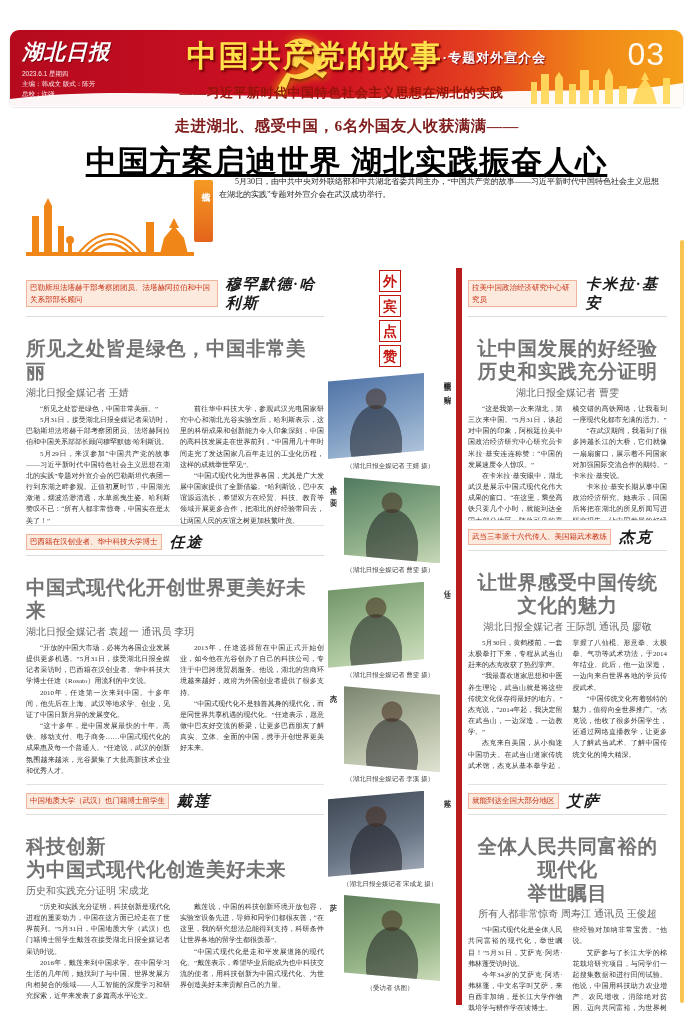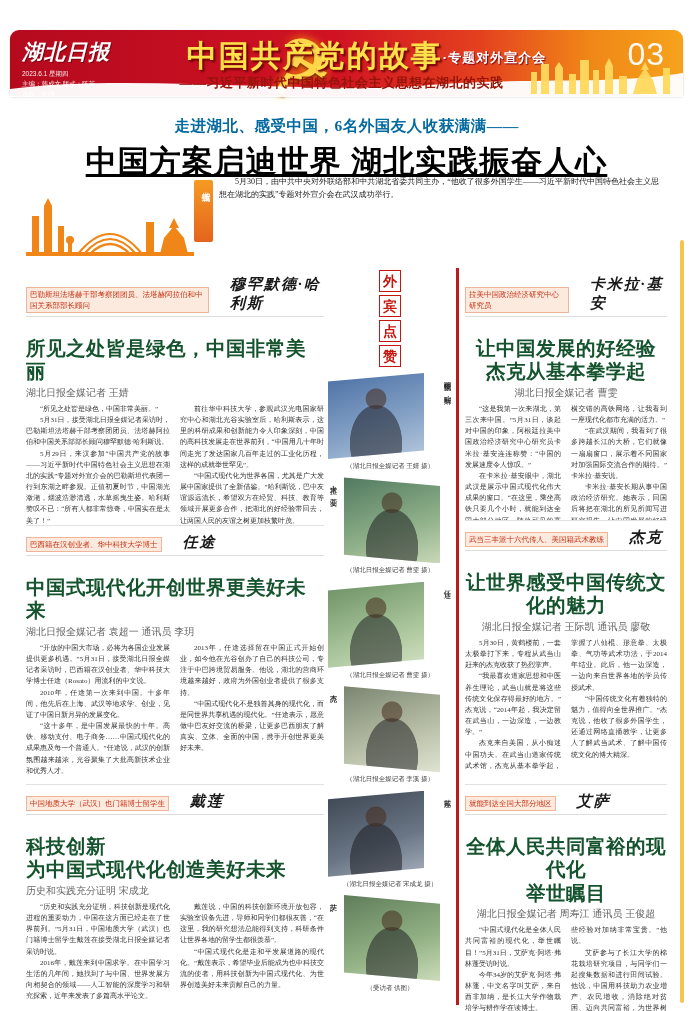--- a/index.html
+++ b/index.html
@@ -1,19 +1,19 @@
 <!DOCTYPE html>
 <html lang="zh"><head>
 <meta charset="utf-8">
 <style>
   html,body{margin:0;padding:0;background:#f3f3f3;}
   .page{position:relative;width:693px;height:1011px;margin:0 auto;background:#fff;overflow:hidden;
         font-family:"Liberation Serif","DejaVu Serif",serif;color:#222;}
   
-  .banner{position:absolute;left:10px;right:10px;top:30px;height:66px;border-radius:9px 9px 3px 3px;
+  .banner{position:absolute;left:10px;right:10px;top:30px;height:76px;border-radius:9px 9px 3px 3px;
           background:linear-gradient(90deg,#b50a1e 0%,#d01223 48%,#e4411f 70%,#f08617 86%,#f6a31c 100%);
           box-shadow:0 1px 2px rgba(0,0,0,.25);}
   .banner-wave{position:absolute;left:0;bottom:-1px;width:100%;height:26px;}
   .masthead{position:absolute;left:12px;top:8px;width:120px;color:#fff;}
   .masthead-logo{font-size:21px;font-weight:bold;font-style:italic;letter-spacing:1px;
                  font-family:"Liberation Serif",serif;text-shadow:1px 1px 0 #7d0310;}
   .masthead-meta{margin-top:3px;font-size:6.5px;line-height:1.5;font-family:"Liberation Sans",sans-serif;opacity:.92;}
   .emblem{position:absolute;left:256px;top:-2px;font-size:74px;line-height:80px;color:#ffd54a;
           text-shadow:0 2px 3px #7d2a00,0 0 10px #ffb300;transform:rotate(-8deg);}
   .banner-titles{position:absolute;left:170px;right:130px;top:6px;text-align:center;white-space:nowrap;}
@@ -21,47 +21,47 @@
   .banner-main .t1{font-size:30px;color:#ffe24a;letter-spacing:2px;text-shadow:1px 1px 0 #8d0a0a,2px 2px 2px #5f0404;}
   .banner-main .t2{font-size:13px;color:#fff;letter-spacing:1px;vertical-align:4px;text-shadow:1px 1px 1px #7d0310;}
   .banner-sub{position:absolute;left:140px;right:150px;bottom:4px;text-align:center;font-weight:bold;
               font-size:13px;color:#951409;letter-spacing:.5px;z-index:3;white-space:nowrap;
               font-family:"Liberation Serif",serif;}
   .page-num{position:absolute;right:18px;top:6px;font-size:32px;color:#ffffff;opacity:.95;
             font-family:"Liberation Sans",sans-serif;font-weight:300;letter-spacing:1px;}
   .skyline{position:absolute;right:8px;bottom:2px;width:150px;height:40px;z-index:2;}
   
   .headline{position:absolute;left:26px;right:26px;top:116px;text-align:center;}
-  .kicker{font-size:15.5px;font-weight:bold;color:#0369a1;letter-spacing:.5px;}
+  .kicker{font-size:15.5px;font-weight:bold;color:#7f1d1d;letter-spacing:.5px;}
   .main-title{margin-top:4px;font-size:31px;font-weight:900;color:#000;letter-spacing:1px;
               font-family:"Liberation Sans",sans-serif;text-decoration:underline;}
   
   .ednote{position:absolute;left:26px;right:34px;top:176px;height:86px;display:flex;}
   .ednote-art{width:168px;height:86px;flex:none;}
   .ednote-tag{flex:none;width:15px;margin:4px 6px 0 0;padding:5px 2px;background:linear-gradient(#f59a23,#e4641c);
               color:#fff;font-size:9px;line-height:1.25;writing-mode:vertical-rl;text-orientation:upright;
               border-radius:2px;height:52px;font-family:"Liberation Sans",sans-serif;}
   .ednote-text{flex:1;font-size:8px;line-height:1.6;text-align:justify;color:#222;}
   .ednote-text p{margin:0;text-indent:2em;}
   
   .content{position:absolute;left:26px;right:26px;top:268px;bottom:6px;display:flex;}
   .col-left{width:298px;flex:none;}
   .strip{width:124px;flex:none;padding:0 4px;}
-  .col-right{flex:1;border-left:3px solid #b91c1c;padding-left:6px;}
+  .col-right{flex:1;border-left:6px solid #b91c1c;padding-left:6px;}
   .yellow-bar{position:absolute;right:9px;top:240px;bottom:8px;width:4px;background:#f6c44f;border-radius:2px;}
   
   .article{position:relative;overflow:hidden;border-bottom:1px solid #e2e2e2;padding:6px 0 4px;}
   .a-h{height:247px;} .a-h2{height:248px;} .a-h3{border-bottom:none;height:240px;}
   .r-h{height:242px;} .r-h2{height:253px;} .r-h3{border-bottom:none;height:240px;}
-  .art-head{display:flex;align-items:flex-end;gap:21px;margin-bottom:3px;}
+  .art-head{display:flex;align-items:center;gap:8px;margin-bottom:3px;}
   .tag{display:inline-block;max-width:190px;background:#fdeade;color:#c43012;border:1px solid #f0b49a;
        font-size:7.5px;line-height:1.5;padding:1px 3px;font-family:"Liberation Sans",sans-serif;}
   .person-name{font-size:15px;font-weight:bold;font-style:italic;color:#1a1a1a;letter-spacing:2px;
                font-family:"Liberation Serif",serif;margin-top:1px;}
-  .art-title{margin:20px 0 2px;font-size:19.5px;font-weight:900;color:#14532d;letter-spacing:.5px;
+  .art-title{margin:20px 0 2px;font-size:19.5px;font-weight:900;color:#737373;letter-spacing:.5px;
              font-family:Liberation Sans, sans-serif;white-space:pre-line;line-height:1.2;}
   .center-t{text-align:center;}
   .byline{font-size:10px;color:#666;margin-bottom:4px;font-family:"Liberation Sans",sans-serif;}
   .center-b{text-align:center;}
   .art-body{column-count:2;column-gap:10px;font-size:7px;line-height:1.6;text-align:justify;color:#333;
             height:calc(100% - 62px);overflow:hidden;}
   .art-body p{margin:0;text-indent:2em;}
   .rule{width:100%;height:1px;background:#ddd;margin:2px 0 3px;}
   
   .strip-label{display:flex;flex-direction:column;align-items:center;gap:3px;margin:2px 0 6px;}
@@ -149,21 +149,21 @@
         <polygon points="134,78 138,62 148,58 158,62 162,78"></polygon>
           <polygon points="138,62 148,50 158,62"></polygon>
         <polygon points="143,52 148,42 153,52"></polygon>
           <rect x="0" y="76" width="168" height="4"></rect>
         <circle cx="44" cy="64" r="4"></circle>
           <rect x="42" y="64" width="4" height="14"></rect>
       </g>
     </svg>
     <div class="ednote-tag">编者按</div>
     <div class="ednote-text">
-        <p>5月30日，由中共中央对外联络部和中共湖北省委共同主办，“他收了很多外国学生——习近平新时代中国特色社会主义思想在湖北的实践”专题对外宣介会在武汉成功举行。</p>
+        <p>5月30日，由中共中央对外联络部和中共湖北省委共同主办，“中国共产党的故事——习近平新时代中国特色社会主义思想在湖北的实践”专题对外宣介会在武汉成功举行。</p>
       </div>
   </div>
 
   <div class="yellow-bar"></div>
 
   <div class="content">
 
     <div class="col-left">
 
       <section class="article a-h">
@@ -265,21 +265,21 @@
 
     <div class="col-right">
 
       <section class="article r-h">
         <div class="art-head">
           <span class="tag">拉美中国政治经济研究中心研究员</span>
           <span class="person-name">卡米拉·基安</span>
         </div>
         <div class="rule"></div>
         <h2 class="art-title center-t">让中国发展的好经验
-杰克从基本拳学起</h2>
+历史和实践充分证明</h2>
         <div class="byline center-b">湖北日报全媒记者 曹雯</div>
         <div class="art-body">
             <p>“这是我第一次来湖北，第三次来中国。”5月31日，谈起对中国的印象，阿根廷拉美中国政治经济研究中心研究员卡米拉·基安连连称赞：“中国的发展速度令人惊叹。”</p>
             <p>在卡米拉·基安眼中，湖北武汉是展示中国式现代化伟大成果的窗口。“在这里，乘坐高铁只要几个小时，就能到达全国大部分地区。随处可见的高楼大厦、四通八达的公路和纵横交错的高铁网络，让我看到一座现代化都市充满的活力。”</p>
             <p>“在武汉期间，我看到了很多跨越长江的大桥，它们就像一扇扇窗口，展示着不同国家对加强国际交流合作的期待。”卡米拉·基安说。</p>
             <p>卡米拉·基安长期从事中国政治经济研究。她表示，回国后将把在湖北的所见所闻写进研究报告，让中国发展的好经验在阿根廷传播得更广。</p>
           </div>
       </section>
 
       <section class="article r-h2">
@@ -299,21 +299,21 @@
       </section>
 
       <section class="article r-h3">
         <div class="art-head">
           <span class="tag">就能到达全国大部分地区</span>
           <span class="person-name">艾萨</span>
         </div>
         <div class="rule"></div>
         <h2 class="art-title center-t">全体人民共同富裕的现代化
 举世瞩目</h2>
-        <div class="byline center-b">湖北日报全媒记者 周寿江 通讯员 王俊超</div>
+        <div class="byline center-b">所有人都非常惊奇 周寿江 通讯员 王俊超</div>
         <div class="art-body">
             <p>“中国式现代化是全体人民共同富裕的现代化，举世瞩目！”5月31日，艾萨克·阿塔·弗林蓬受访时说。</p>
             <p>今年34岁的艾萨克·阿塔·弗林蓬，中文名字叫艾萨，来自西非加纳，是长江大学作物栽培学与耕作学在读博士。</p>
             <p>在湖北学习期间，艾萨跟随导师深入田间地头，有了帮助农民解决农业生产技术难题的经历，也了解了他们的日常生活，见证了他们通过自己的努力走上幸福生活的历程。“这些经验对加纳非常宝贵。”他说。</p>
             <p>艾萨参与了长江大学的棉花栽培研究项目，与同学们一起搜集数据和进行田间试验。他说，中国用科技助力农业增产、农民增收，消除绝对贫困、迈向共同富裕，为世界树立了榜样。</p>
             <p>“我将把在中国学到的知识和技术带回加纳，帮助家乡人民过上更好的生活，也让更多人了解真实的中国。”艾萨说。</p>
           </div>
       </section>
     </div>
   </div>

